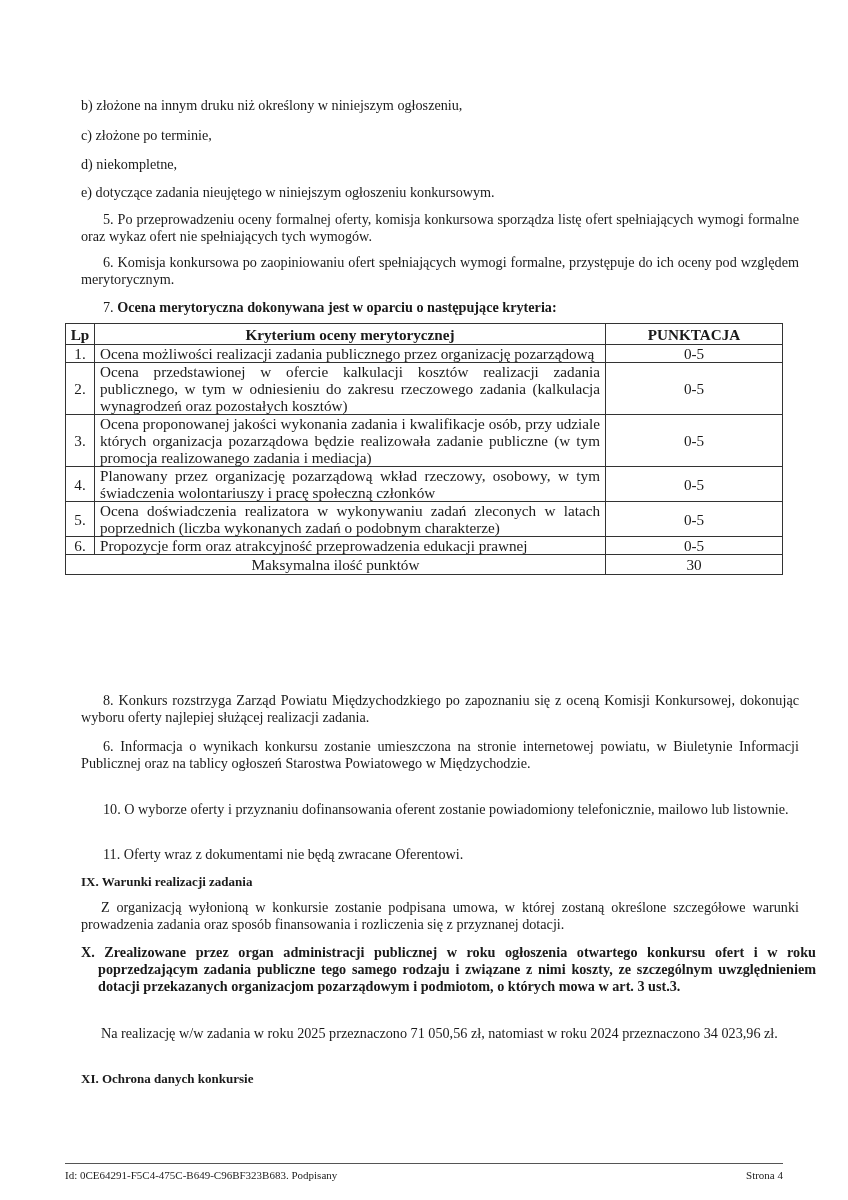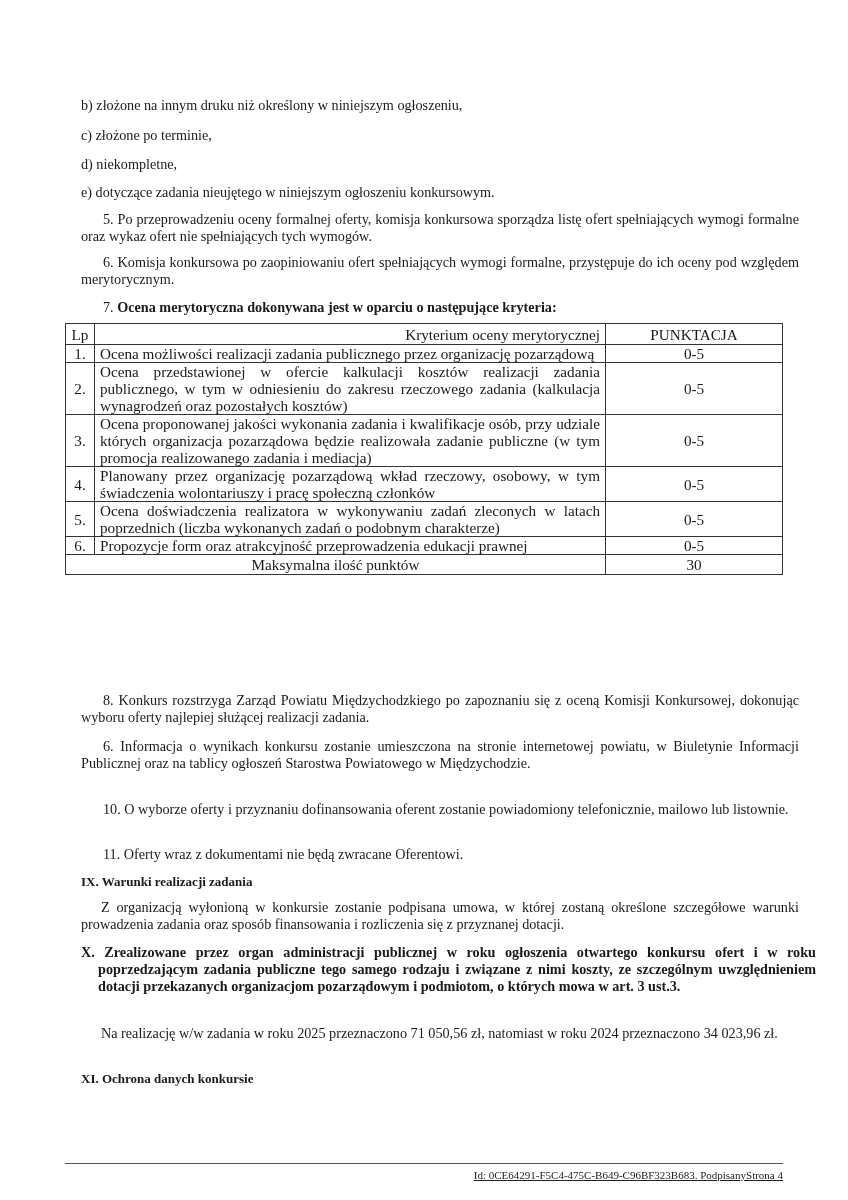--- a/index.html
+++ b/index.html
@@ -13,30 +13,30 @@
   .indent { text-indent: 22px; }
   .indent2 { text-indent: 20px; }
   .bold { font-weight: bold; }
   table.crit {
     position: absolute; left: 0; top: 323px; width: 718px;
     border-collapse: collapse; font-size: 15.2px; line-height: 17px;
   }
   table.crit td, table.crit th {
     border: 1.3px solid #333; padding: 0 5px; vertical-align: middle;
   }
-  table.crit th { font-weight: normal; height: 20px; }
+  table.crit th { font-weight: bold; height: 20px; }
   .c-lp { width: 28px; text-align: center; padding: 0 !important; }
   .c-crit { text-align: justify; }
   .c-pts { width: 166px; text-align: center; }
-  .th-crit { text-align: right; }
+  .th-crit { text-align: center; }
   .sum-row td { font-weight: normal; text-align: center; height: 19px; }
   .sec-head { font-weight: bold; font-size: 13px; }
   .sec-x { padding-left: 17px; text-indent: -17px; font-weight: bold; text-align: justify; }
   .footer-line { position: absolute; left: 65px; top: 1163px; width: 718px; height: 0; border-top: 1.5px solid #555; }
-  .footer { position: absolute; left: 65px; top: 1169px; width: 718px; font-size: 11px; display: flex; justify-content: flex-end; color: #222; text-decoration: underline; }
+  .footer { position: absolute; left: 65px; top: 1169px; width: 718px; font-size: 11px; display: flex; justify-content: space-between; color: #222; }
 </style>
 </head>
 <body>
 
 <div class="page">
 
   <p class="item" style="top:97px">b) złożone na innym druku niż określony w niniejszym ogłoszeniu,</p>
   <p class="item" style="top:127px">c) złożone po terminie,</p>
   <p class="item" style="top:156px">d) niekompletne,</p>
   <p class="item" style="top:184px">e) dotyczące zadania nieujętego w niniejszym ogłoszeniu konkursowym.</p>

